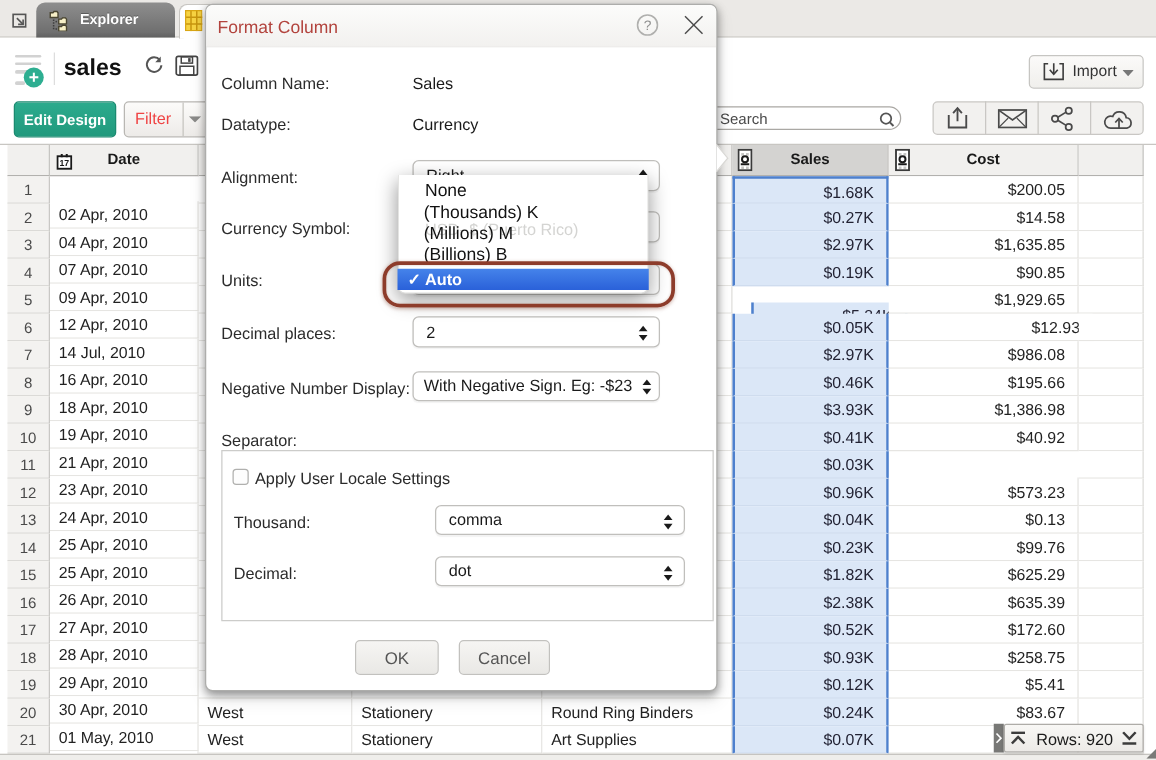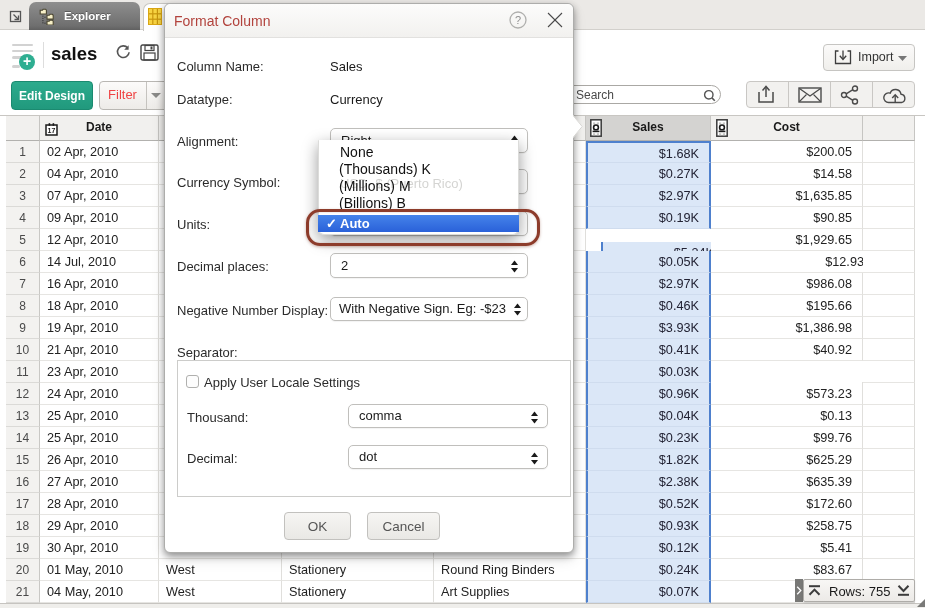--- a/index.html
+++ b/index.html
@@ -3,21 +3,21 @@
 <style>
 * { margin:0; padding:0; box-sizing:border-box; }
 html,body { width:925px; height:608px; overflow:hidden; background:#fff;
   font-family:"Liberation Sans", sans-serif; }
 .abs { position:absolute; }
 
 .cell { position:absolute; font-size:12.7px; color:#333; line-height:22px;
   border-bottom:1px solid #e6e5e2; border-right:1px solid #e0dfdc; background:#fff; }
 .ncell { background:#f3f2f0; color:#4a4a4a; text-align:center; font-size:12px;
   border-right:1px solid #c9c8c5; border-bottom:1px solid #dbdad7; }
-.dcell { padding-left:7px; color:#222; }
+.dcell { padding-left:7px; color:#222;margin-top:20px; }
 .tcell { padding-left:7px; color:#222; }
 .scell { background:#dbe7f7; border-left:2px solid #4e80cd; border-right:2px solid #4e80cd;
   text-align:right; padding-right:10px; color:#223; border-bottom:1px solid #cfdcee; }
 .ocell { text-align:right; padding-right:10px; color:#222; }
 .ecell { border-right:1px solid #dcdbd8; }
 .hcell { position:absolute; top:116px; height:25px; background:#f1f0ee;
   border-right:1px solid #c6c5c2; border-bottom:1px solid #b2b1ae; font-weight:bold;
   font-size:12px; color:#1a1a1a; text-align:center; line-height:23px; }
 
 .sel { position:absolute; background:#fff; border:1px solid #c0bfbc; border-radius:5px;
@@ -364,21 +364,21 @@
 <div class="abs" style="left:795px;top:579px;width:8px;height:23px;background:#787876;"></div>
 <svg class="abs" style="left:796px;top:586px" width="6" height="9" viewBox="0 0 6 9">
   <path d="M1.2 0.8 L4.8 4.5 L1.2 8.2" fill="none" stroke="#fff" stroke-width="1.3"></path>
 </svg>
 <div class="abs" style="left:803px;top:579px;width:112px;height:23px;background:linear-gradient(#f8f7f5,#eceae7);
   border:1px solid #aeaca8;border-radius:2px;box-shadow:0 1px 2px rgba(0,0,0,0.12);"></div>
 <svg class="abs" style="left:808px;top:585px" width="13" height="11" viewBox="0 0 13 11">
   <line x1="1" y1="1.2" x2="12" y2="1.2" stroke="#3c3c3c" stroke-width="2"></line>
   <path d="M1.5 9.8 L6.5 4.6 L11.5 9.8" fill="none" stroke="#3c3c3c" stroke-width="2"></path>
 </svg>
-<div class="abs" style="left:829px;top:584px;font-size:13px;color:#1a1a1a;">Rows: 755</div>
+<div class="abs" style="left:829px;top:584px;font-size:13px;color:#1a1a1a;">Rows: 920</div>
 <svg class="abs" style="left:897px;top:585px" width="13" height="11" viewBox="0 0 13 11">
   <path d="M1.5 0.8 L6.5 6 L11.5 0.8" fill="none" stroke="#3c3c3c" stroke-width="2"></path>
   <line x1="1" y1="9.8" x2="12" y2="9.8" stroke="#3c3c3c" stroke-width="2"></line>
 </svg>
 
 <div class="abs" style="left:164px;top:3px;width:410px;height:550px;background:#fff;border-radius:6px;
   border:1px solid #adadab;box-shadow:0 3px 7px rgba(0,0,0,0.38), 0 7px 14px rgba(0,0,0,0.1);"></div>
 <div class="abs" style="left:165px;top:4px;width:408px;height:34px;border-radius:6px 6px 0 0;
   background:linear-gradient(#fcfcfb,#f2f1ef);border-bottom:1px solid #e2e1df;"></div>
 <div class="abs" style="left:174px;top:13px;font-size:14px;color:#b2433d;">Format Column</div>

